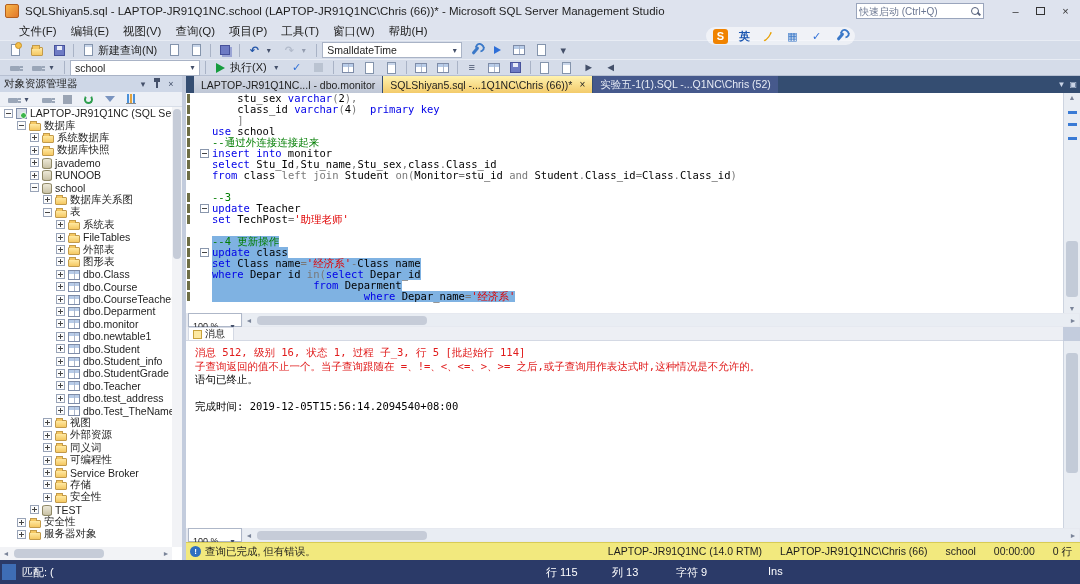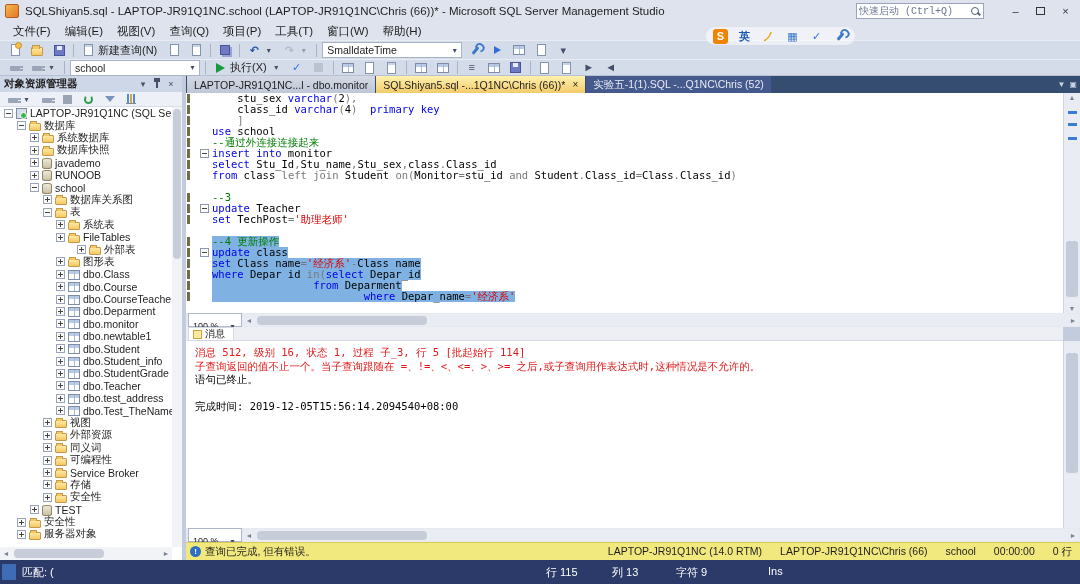--- a/index.html
+++ b/index.html
@@ -5,31 +5,31 @@
   *{margin:0;padding:0;box-sizing:border-box;}
   html,body{width:1080px;height:584px;}
   body{font-family:"Liberation Sans","DejaVu Sans",sans-serif;font-size:12px;color:#1e1e1e;background:#C3CCDD;}
   #app{position:relative;width:1080px;height:584px;overflow:hidden;background:#C3CCDD;}
 
   
   .titlebar{position:absolute;left:0;top:0;right:0;height:22px;background:#DEE3EE;display:flex;align-items:center;padding:0 5px;}
   .app-icon{width:14px;height:14px;flex:none;border-radius:2px;background:linear-gradient(135deg,#F7B84A,#E2772B);border:1px solid #B35E1E;}
   .title-text{margin-left:6px;font-size:11.5px;white-space:nowrap;overflow:hidden;}
   .quick-launch{position:absolute;right:96px;top:3px;width:128px;height:16px;background:#FFF;border:1px solid #9AA5BC;display:flex;align-items:center;}
-  .ql-input{flex:1;border:0;outline:0;font-size:10px;padding:0 2px;color:#333;background:transparent;font-family:Liberation Mono, monospace;min-width:0;}
+  .ql-input{flex:1;border:0;outline:0;font-size:10px;padding:0 2px;color:#333;background:transparent;font-family:Liberation Sans, sans-serif;min-width:0;}
   .ql-input::placeholder{color:#6B7792;}
   .ql-mag{width:12px;height:12px;position:relative;flex:none;margin-right:2px;}
   .ql-mag::before{content:'';position:absolute;left:2px;top:2px;width:6px;height:6px;border:1.5px solid #55617C;border-radius:50%;}
   .ql-mag::after{content:'';position:absolute;left:8px;top:8px;width:4px;height:1.5px;background:#55617C;transform:rotate(45deg);}
   .winbtns{position:absolute;right:2px;top:0;height:22px;display:flex;}
   .winbtn{width:25px;height:22px;display:flex;align-items:center;justify-content:center;font-size:11px;color:#333;}
   .winbtn .maxbox{width:9px;height:8px;border:1px solid #333;display:block;}
 
   
-  .menubar{position:absolute;left:0;top:22px;right:0;height:18px;background:#DEE3EE;display:flex;align-items:center;padding-left:6px;}
+  .menubar{position:absolute;left:0;top:22px;right:0;height:18px;background:#DEE3EE;display:flex;align-items:center;padding-left:12px;}
   .menu-item{padding:0 7px;height:18px;line-height:18px;font-size:11.5px;white-space:nowrap;}
 
   
   .toolbar{position:absolute;left:0;right:0;display:flex;align-items:center;background:#D5DCE9;border-top:1px solid #E8ECF4;padding-left:4px;}
   .toolbar1{top:40px;height:19px;}
   .toolbar2{top:59px;height:17px;border-bottom:1px solid #B7C0D2;}
   .tbtn{height:16px;display:inline-flex;align-items:center;padding:0 2px;margin:0 1px;border-radius:2px;}
   .tbtn.disabled{opacity:.45;}
   .tbtn-label{font-size:11px;margin:0 3px 0 2px;white-space:nowrap;}
   .tbsep{width:1px;height:13px;background:#A9B3C6;margin:0 3px;flex:none;}
@@ -65,21 +65,21 @@
   .sh-filter{width:0;height:0;border-left:5px solid transparent;border-right:5px solid transparent;border-top:6px solid #7A94C0;}
   .sh-chart{width:10px;height:10px;border-bottom:1px solid #888;background:linear-gradient(to right,transparent 0 1px,#4A90D9 1px 3px,transparent 3px 4px,#E2A33D 4px 6px,transparent 6px 7px,#4A90D9 7px 9px,transparent 9px);}
 
   
   .imebar{position:absolute;left:706px;top:27px;height:18px;display:flex;align-items:center;gap:3px;padding:0 4px;background:rgba(255,255,255,.55);border-radius:9px;}
   .imebar .icon16{width:15px;height:15px;font-size:11px;}
 
   
   .explorer{position:absolute;left:0;top:76px;width:184px;bottom:24px;background:#FFF;border-right:2px solid #C3CCDD;}
   .exp-header{height:16px;background:#CED7E7;display:flex;align-items:center;font-size:10.5px;padding:0 4px;color:#1e1e1e;}
-  .exp-header-title{flex:1;white-space:nowrap;overflow:hidden;font-weight:bold;}
+  .exp-header-title{flex:1;white-space:nowrap;overflow:hidden;}
   .hdr-btn{width:14px;height:14px;display:flex;align-items:center;justify-content:center;font-size:9px;color:#44506A;flex:none;}
   .pin{width:2px;height:7px;background:#44506A;position:relative;display:block;}
   .pin::before{content:'';position:absolute;top:-3px;left:-2px;width:6px;height:4px;background:#44506A;}
   .exp-tools{height:15px;display:flex;align-items:center;background:#EDF0F6;border-bottom:1px solid #D8DEE8;padding-left:2px;}
   .exp-tools .icon16{width:15px;height:13px;}
   .tree{position:absolute;top:31px;left:0;right:10px;bottom:13px;overflow:hidden;background:#FFF;}
   .tree-item{display:flex;align-items:center;height:12.4px;white-space:nowrap;font-size:10.5px;overflow:hidden;}
   .exp-box{width:9px;height:9px;border:1px solid #99A4B8;background:#FCFCFC;position:relative;flex:none;margin-right:3px;}
   .exp-box::before{content:'';position:absolute;left:1px;right:1px;top:3px;height:1px;background:#444;}
   .exp-box.plus::after{content:'';position:absolute;top:1px;bottom:1px;left:3px;width:1px;background:#444;}
@@ -91,21 +91,21 @@
   .ti-server{width:11px;height:11px;background:#D8DEE8;border:1px solid #7E8CA8;margin-top:1px;}
   .ti-server::after{content:'';position:absolute;right:-1px;bottom:-1px;width:5px;height:5px;border-radius:50%;background:#3BB54A;border:1px solid #FFF;}
   .exp-vscroll{position:absolute;top:31px;right:0;width:10px;bottom:13px;background:#F2F3F6;}
   .exp-vscroll .thumb{position:absolute;left:1px;right:1px;top:2px;height:150px;background:#C6CCD8;border-radius:4px;}
   .exp-hscroll{position:absolute;left:0;right:10px;bottom:0;height:13px;background:#F2F3F6;display:flex;align-items:center;}
   .sc-arrow{width:12px;text-align:center;font-size:7px;color:#7A8499;flex:none;}
   .exp-hscroll .track{flex:1;height:9px;position:relative;}
   .exp-hscroll .thumb{position:absolute;left:2px;top:0;width:90px;height:9px;background:#C6CCD8;border-radius:4px;}
 
   
-  .tabstrip{position:absolute;left:186px;right:0;top:76px;height:17px;background:#344D71;display:flex;align-items:flex-start;padding-left:1px;}
+  .tabstrip{position:absolute;left:186px;right:0;top:76px;height:17px;background:#344D71;display:flex;align-items:flex-start;padding-left:8px;}
   .tab{height:17px;display:flex;align-items:center;padding:0 7px;font-size:10.5px;margin-right:1px;white-space:nowrap;}
   .tab.light{background:linear-gradient(#D4D9E4,#BFC7D6);color:#1e1e1e;}
   .tab.active{background:linear-gradient(#FFF2AE,#F3CB6B);color:#1e1e1e;}
   .tab.dark{background:#46598C;color:#E6EBF5;}
   .tab-close{margin-left:7px;font-size:10px;line-height:1;}
   .tabstrip-right{margin-left:auto;display:flex;align-items:center;height:17px;padding-right:3px;gap:4px;color:#C9D4E6;font-size:8px;}
 
   
   .code-pane{position:absolute;left:186px;right:17px;top:93px;height:220px;background:#FFF;overflow:hidden;font-family:"DejaVu Sans Mono","Liberation Mono",monospace;font-size:10.5px;}
   .cl{height:11px;line-height:11px;display:flex;}
@@ -475,21 +475,21 @@
         <div class="tree-item" data-name="tree-item-9" style="padding-left: 56px;">
           <span class="exp-box plus" data-name="expand-icon"></span>
           <span class="ti ti-folder" data-name="folder-icon"></span>
           <span data-name="tree-item-label">系统表</span>
         </div>
         <div class="tree-item" data-name="tree-item-10" style="padding-left: 56px;">
           <span class="exp-box plus" data-name="expand-icon"></span>
           <span class="ti ti-folder" data-name="folder-icon"></span>
           <span data-name="tree-item-label">FileTables</span>
         </div>
-        <div class="tree-item" data-name="tree-item-11" style="padding-left: 56px; margin-left: 21px;">
+        <div class="tree-item" data-name="tree-item-11" style="padding-left: 56px;">
           <span class="exp-box plus" data-name="expand-icon"></span>
           <span class="ti ti-folder" data-name="folder-icon"></span>
           <span data-name="tree-item-label">外部表</span>
         </div>
         <div class="tree-item" data-name="tree-item-12" style="padding-left: 56px;">
           <span class="exp-box plus" data-name="expand-icon"></span>
           <span class="ti ti-folder" data-name="folder-icon"></span>
           <span data-name="tree-item-label">图形表</span>
         </div>
         <div class="tree-item" data-name="tree-item-13" style="padding-left: 56px;">

